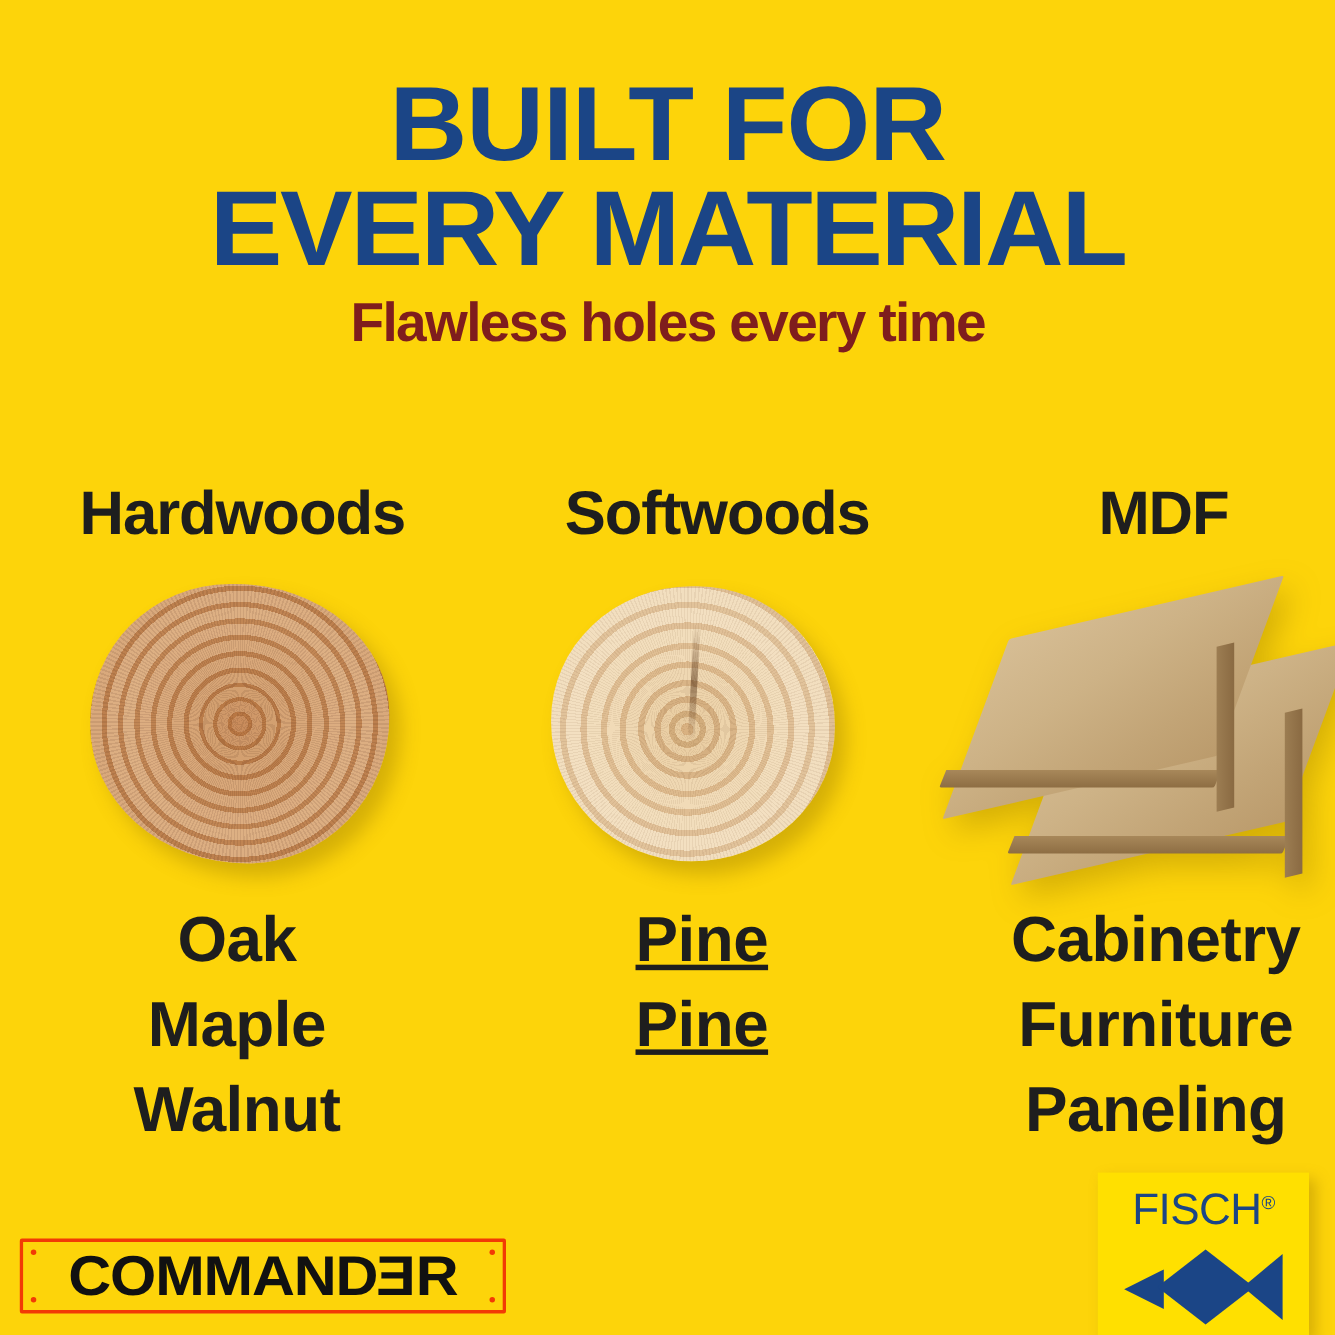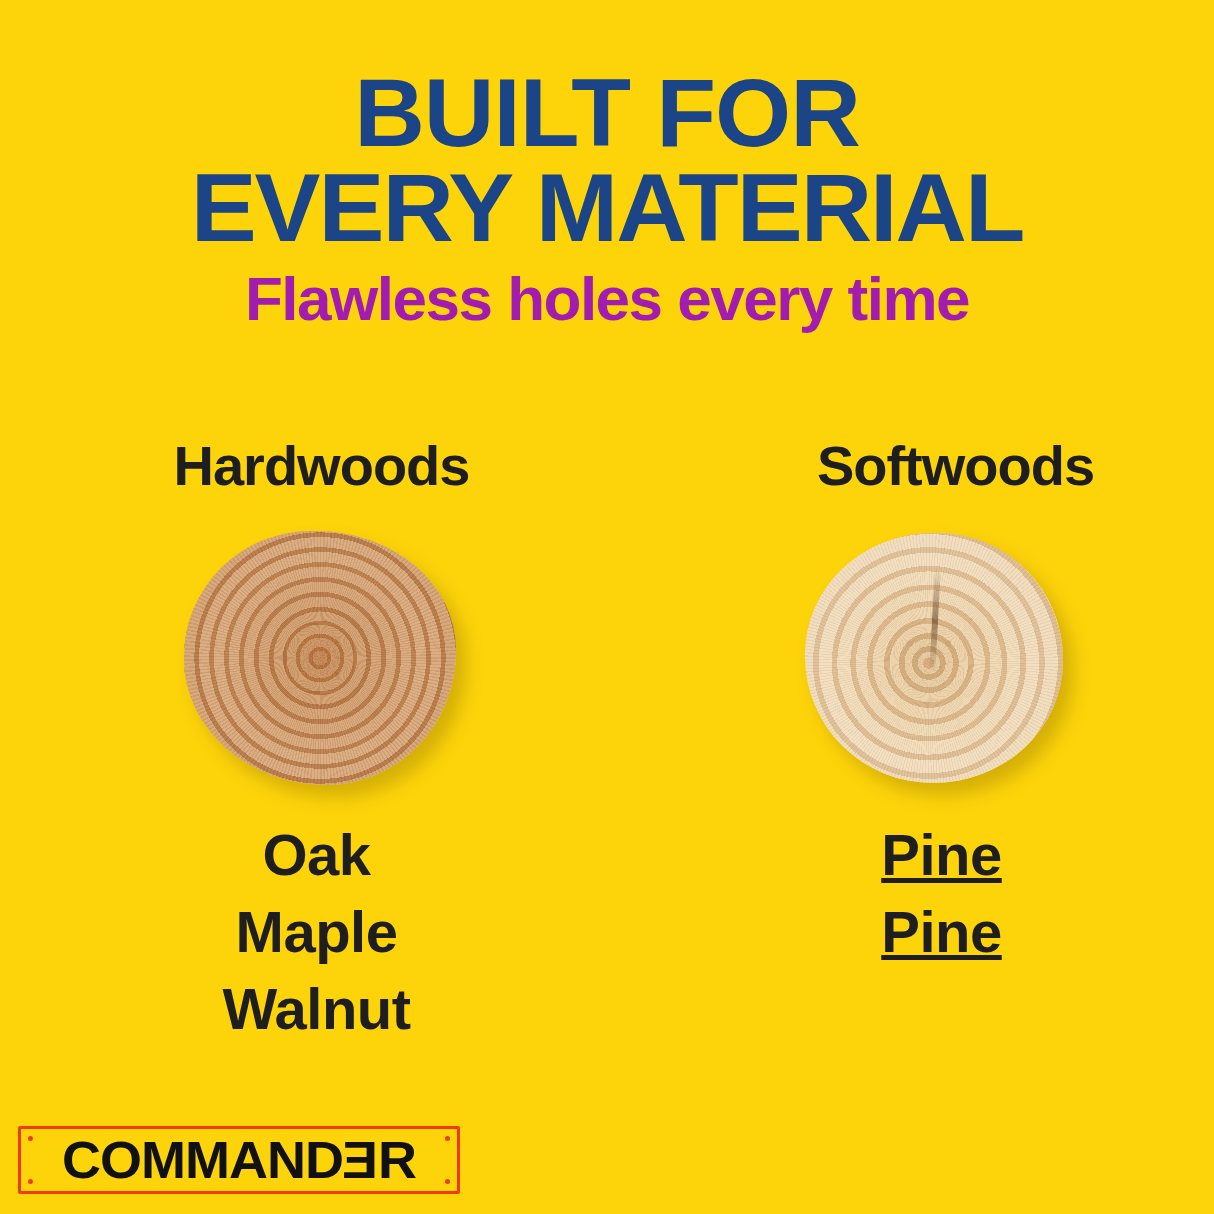--- a/index.html
+++ b/index.html
@@ -28,23 +28,23 @@
     letter-spacing:-1px;
     transform:scaleX(1.02);
   }
   .headline .l1 { display:block; }
   .headline .l2 { display:block; font-size:97px; letter-spacing:-2px; }
 
   .subhead {
     position:absolute;
     left:0; top:268px; width:1214px;
     text-align:center;
-    color:#a21caf;
-    font-weight:bold;
-    font-size:62px;
+    color:#7f1d1d;
+    font-weight:bold;
+    font-size:50px;
     line-height:1;
     letter-spacing:-1.5px;
   }
 
   
   .columns {
     position:absolute;
     left:0; top:438px; width:1214px; height:580px;
     display:flex;
   }
@@ -325,25 +325,55 @@
         <div class="log log-soft">
           <div class="pith"></div>
         </div>
       </div>
       <div class="word-list">
         <span>Pine</span>
         <span>Pine</span>
       </div>
     </div>
 
+    <div class="col">
+      <div class="col-title">MDF</div>
+      <div class="art-wrap">
+        <div class="mdf">
+          <div class="board board-b">
+            <div class="board-face"></div>
+            <div class="board-edge"></div>
+            <div class="board-side"></div>
+          </div>
+          <div class="board board-a">
+            <div class="board-face"></div>
+            <div class="board-edge"></div>
+            <div class="board-side"></div>
+          </div>
+        </div>
+      </div>
+      <div class="word-list">
+        <span>Cabinetry</span>
+        <span>Furniture</span>
+        <span>Paneling</span>
+      </div>
+    </div>
 
   </div>
 
   <div class="commander">
     <span class="dot tl"></span>
     <span class="dot tr"></span>
     <span class="dot bl"></span>
     <span class="dot br"></span>
     <div class="word"><span>COMMAND</span><span class="rev">E</span><span>R</span></div>
   </div>
 
+  <div class="fisch">
+    <div class="fisch-name"><span>FISCH</span><sup>®</sup></div>
+    <svg class="fisch-fish" viewBox="0 0 160 74">
+      <polygon points="8,40 44,22 44,58" fill="#1B4586"></polygon>
+      <polygon points="38,38 82,4 126,38 82,72" fill="#1B4586"></polygon>
+      <polygon points="116,38 152,8 152,68" fill="#1B4586"></polygon>
+    </svg>
+  </div>
 
 </div>
 
 </body></html>

